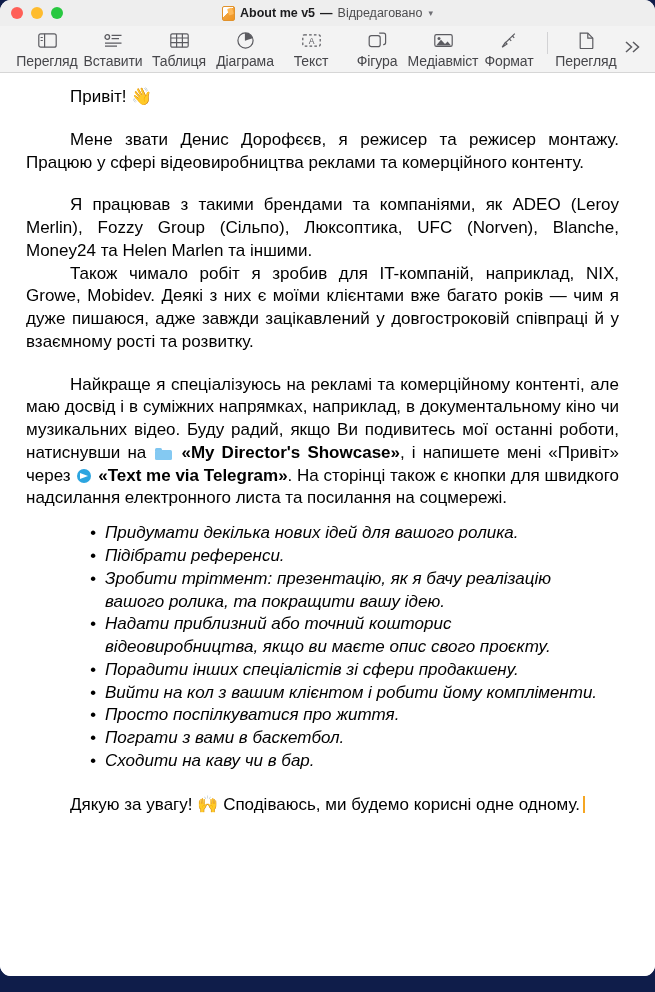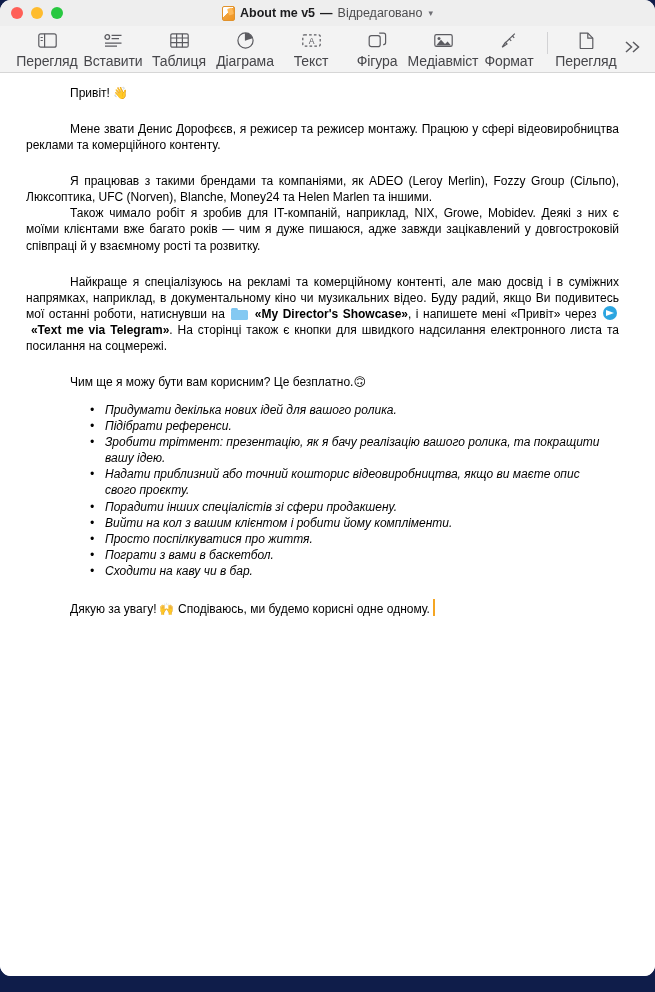--- a/index.html
+++ b/index.html
@@ -134,21 +134,21 @@
 
   
   #page {
     flex: 1 1 auto;
     background: #ffffff;
     overflow: hidden;
     position: relative;
   }
   #doc-body {
     padding: 12px 36px 0 26px;
-    font-size: 12px;
+    font-size: 17px;
     line-height: 1.34;
     color: #000000;
     font-family: "Liberation Sans", sans-serif;
   }
 
   p.para {
     text-align: justify;
     text-justify: inter-word;
     margin: 0;
   }
@@ -373,21 +373,20 @@
 
       <p class="para indent spacer-before">Мене звати Денис Дорофєєв, я режисер та режисер монтажу. Працюю у сфері відеовиробництва реклами та комерційного контенту.</p>
 
       <p class="para indent spacer-before">Я працював з такими брендами та компаніями, як ADEO (Leroy Merlin), Fozzy Group (Сільпо), Люксоптика, UFC (Norven), Blanche, Money24 та Helen Marlen та іншими.</p>
 
       <p class="para indent">Також чимало робіт я зробив для IT-компаній, наприклад, NIX, Growe, Mobidev. Деякі з них є моїми клієнтами вже багато років — чим я дуже пишаюся, адже завжди зацікавлений у довгостроковій співпраці й у взаємному рості та розвитку.</p>
 
       <p class="para indent spacer-before"><span>Найкраще я спеціалізуюсь на рекламі та комерційному контенті, але маю досвід і в суміжних напрямках, наприклад, в документальному кіно чи музикальних відео. Буду радий, якщо Ви подивитесь мої останні роботи, натиснувши на </span><span class="folder-ico"></span>&nbsp;<b>«My Director's Showcase»</b><span>, і напишете мені «Привіт» через </span><span class="tg-ico"></span>&nbsp;<b>«Text me via Telegram»</b><span>. На сторінці також є кнопки для швидкого надсилання електронного листа та посилання на соцмережі.</span></p>
 
 
-      <p class="para spacer-before" style="text-align:left; text-indent:44px;"><span>Чим ще я можу бути вам корисним? Це безплатно.</span><span class="emoji">🙃</span></p>
 
       <ul class="blist">
         <li>Придумати декілька нових ідей для вашого ролика.</li>
         <li>Підібрати референси.</li>
         <li>Зробити трітмент: презентацію, як я бачу реалізацію вашого ролика, та покращити вашу ідею.</li>
         <li>Надати приблизний або точний кошторис відеовиробництва, якщо ви маєте опис свого проєкту.</li>
         <li>Порадити інших спеціалістів зі сфери продакшену.</li>
         <li>Вийти на кол з вашим клієнтом і робити йому компліменти.</li>
         <li>Просто поспілкуватися про життя.</li>
         <li>Пограти з вами в баскетбол.</li>

